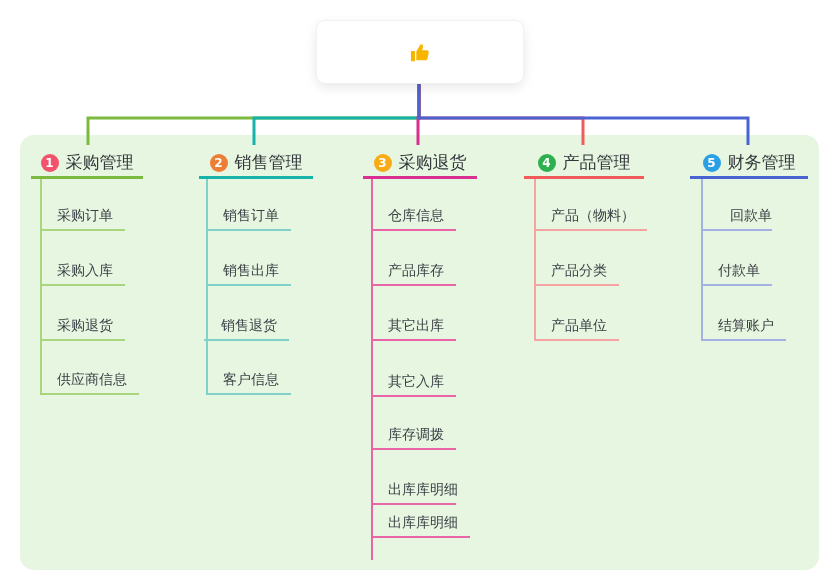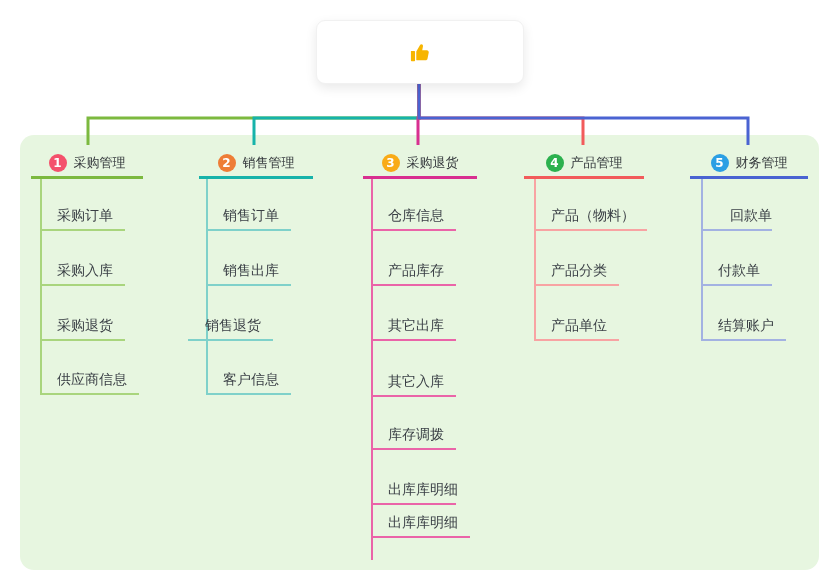--- a/index.html
+++ b/index.html
@@ -22,21 +22,21 @@
   }
   .root-label{font-size:22px;font-weight:600;color:#3d4247;white-space:nowrap}
   .branch-title{
     position:absolute;height:27px;z-index:2;box-sizing:content-box;
     display:flex;align-items:center;justify-content:center;gap:7px;cursor:pointer;
   }
   .badge{
     width:18px;height:18px;border-radius:50%;flex:0 0 18px;
     color:#fff;font-size:12px;font-weight:700;line-height:18px;text-align:center;
   }
-  .branch-label{font-size:13px;font-weight:500;color:#33373b;white-space:nowrap}
+  .branch-label{font-size:17px;font-weight:500;color:#33373b;white-space:nowrap}
   .trunk{position:absolute;width:2px;z-index:1}
   .child{
     position:absolute;height:24px;z-index:2;box-sizing:border-box;
     display:flex;align-items:flex-end;padding-left:17px;
     font-size:14px;color:#3a3f45;white-space:nowrap;cursor:pointer;
   }
   .child .child-label{padding-bottom:4px}
 </style>
 </head>
 <body>
@@ -81,21 +81,21 @@
       <span class="badge" style="background: rgb(238, 125, 54);">2</span>
       <span class="branch-label">销售管理</span>
     </div>
     <div class="trunk" style="left: 206px; top: 177px; height: 218px; background: rgb(127, 209, 202);"></div>
     <div class="child" style="left: 206px; top: 207px; width: 85px; border-bottom: 2px solid rgb(127, 209, 202);">
       <span class="child-label">销售订单</span>
     </div>
     <div class="child" style="left: 206px; top: 262px; width: 85px; border-bottom: 2px solid rgb(127, 209, 202);">
       <span class="child-label">销售出库</span>
     </div>
-    <div class="child" style="left: 188px; top: 317px; width: 85px; border-bottom: 2px solid rgb(127, 209, 202);">
+    <div class="child" style="left: 204px; top: 317px; width: 85px; border-bottom: 2px solid rgb(127, 209, 202);">
       <span class="child-label">销售退货</span>
     </div>
     <div class="child" style="left: 206px; top: 371px; width: 85px; border-bottom: 2px solid rgb(127, 209, 202);">
       <span class="child-label">客户信息</span>
     </div>
     <div class="branch-title" style="left: 363px; top: 149px; width: 114px; border-bottom: 3px solid rgb(216, 47, 144);">
       <span class="badge" style="background: rgb(249, 171, 23);">3</span>
       <span class="branch-label">采购退货</span>
     </div>
     <div class="trunk" style="left: 371px; top: 177px; height: 383px; background: rgb(234, 100, 168);"></div>

